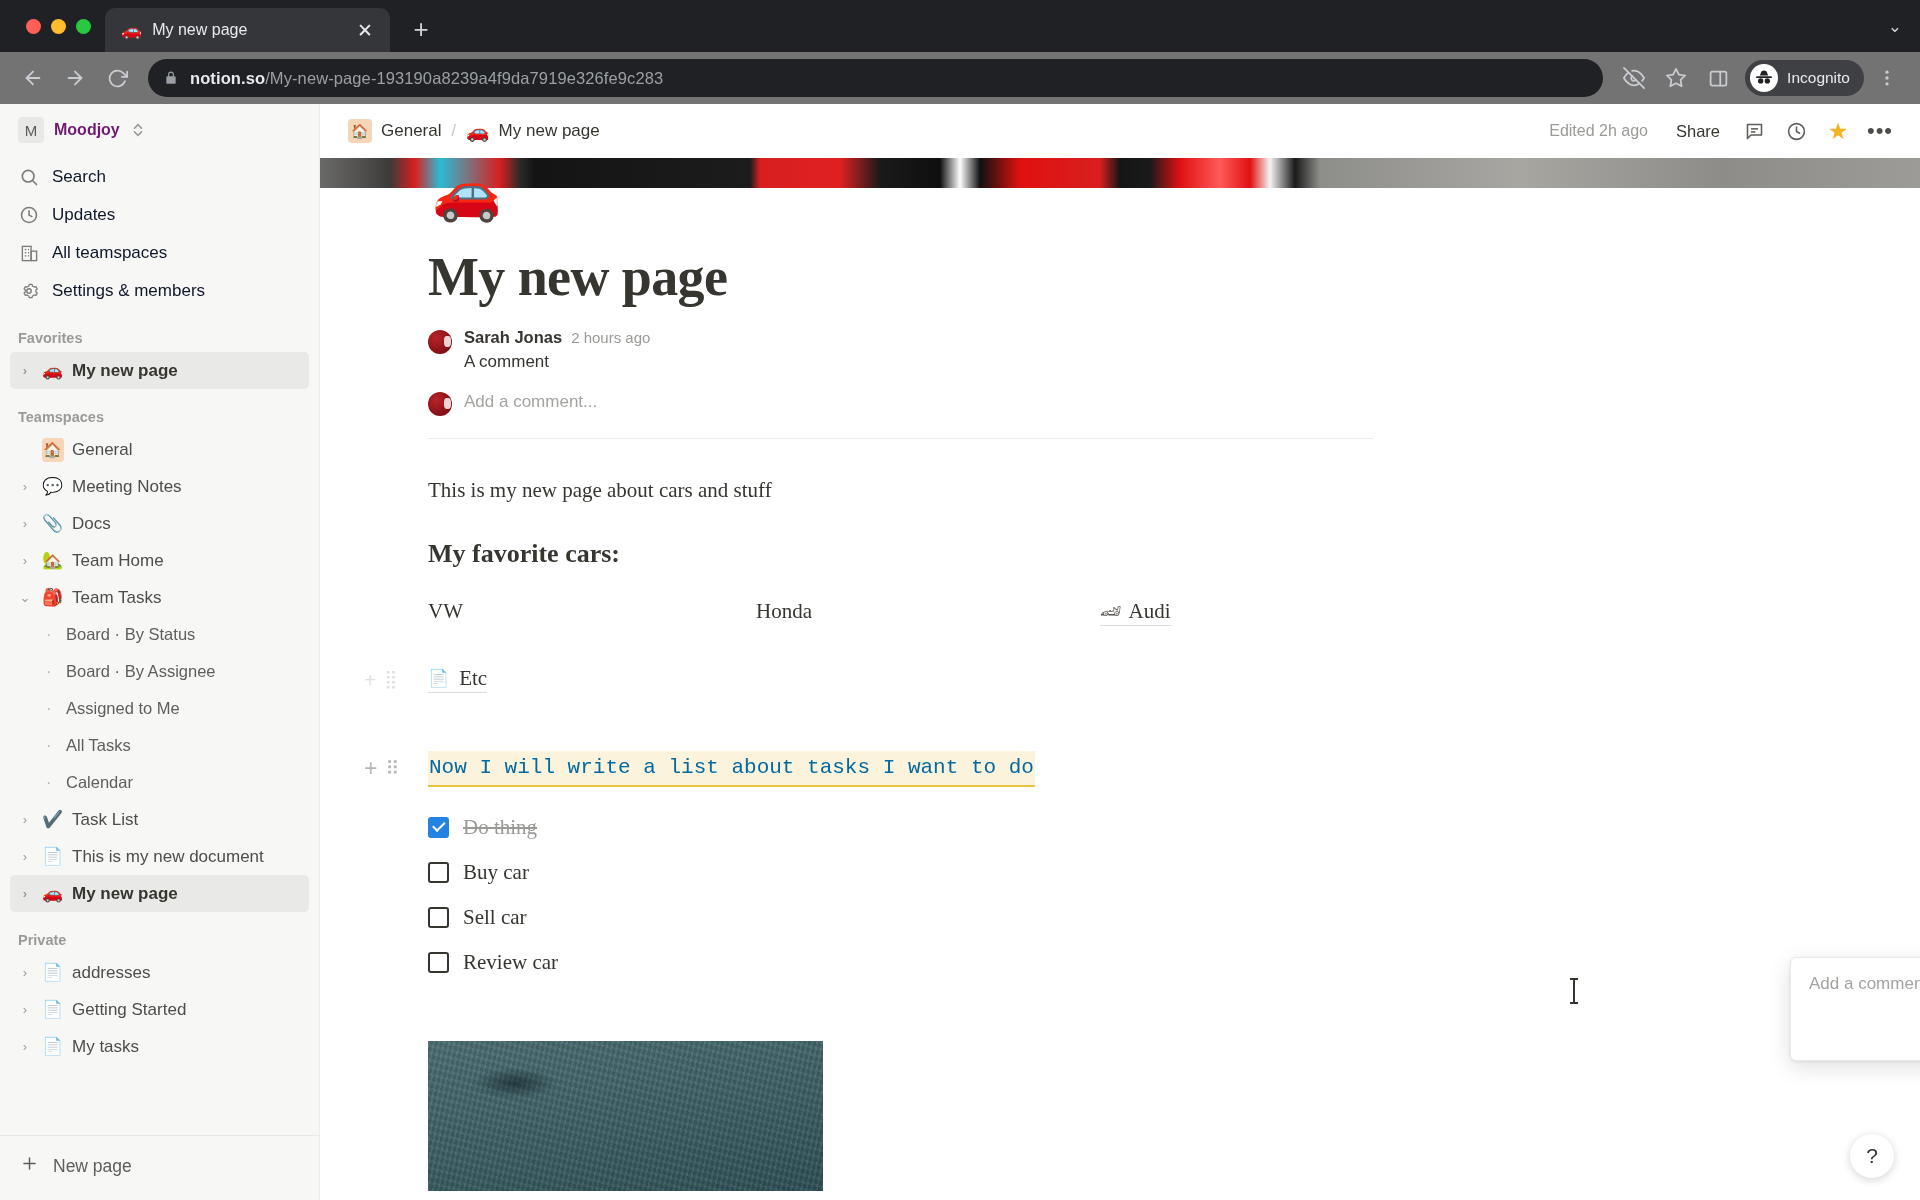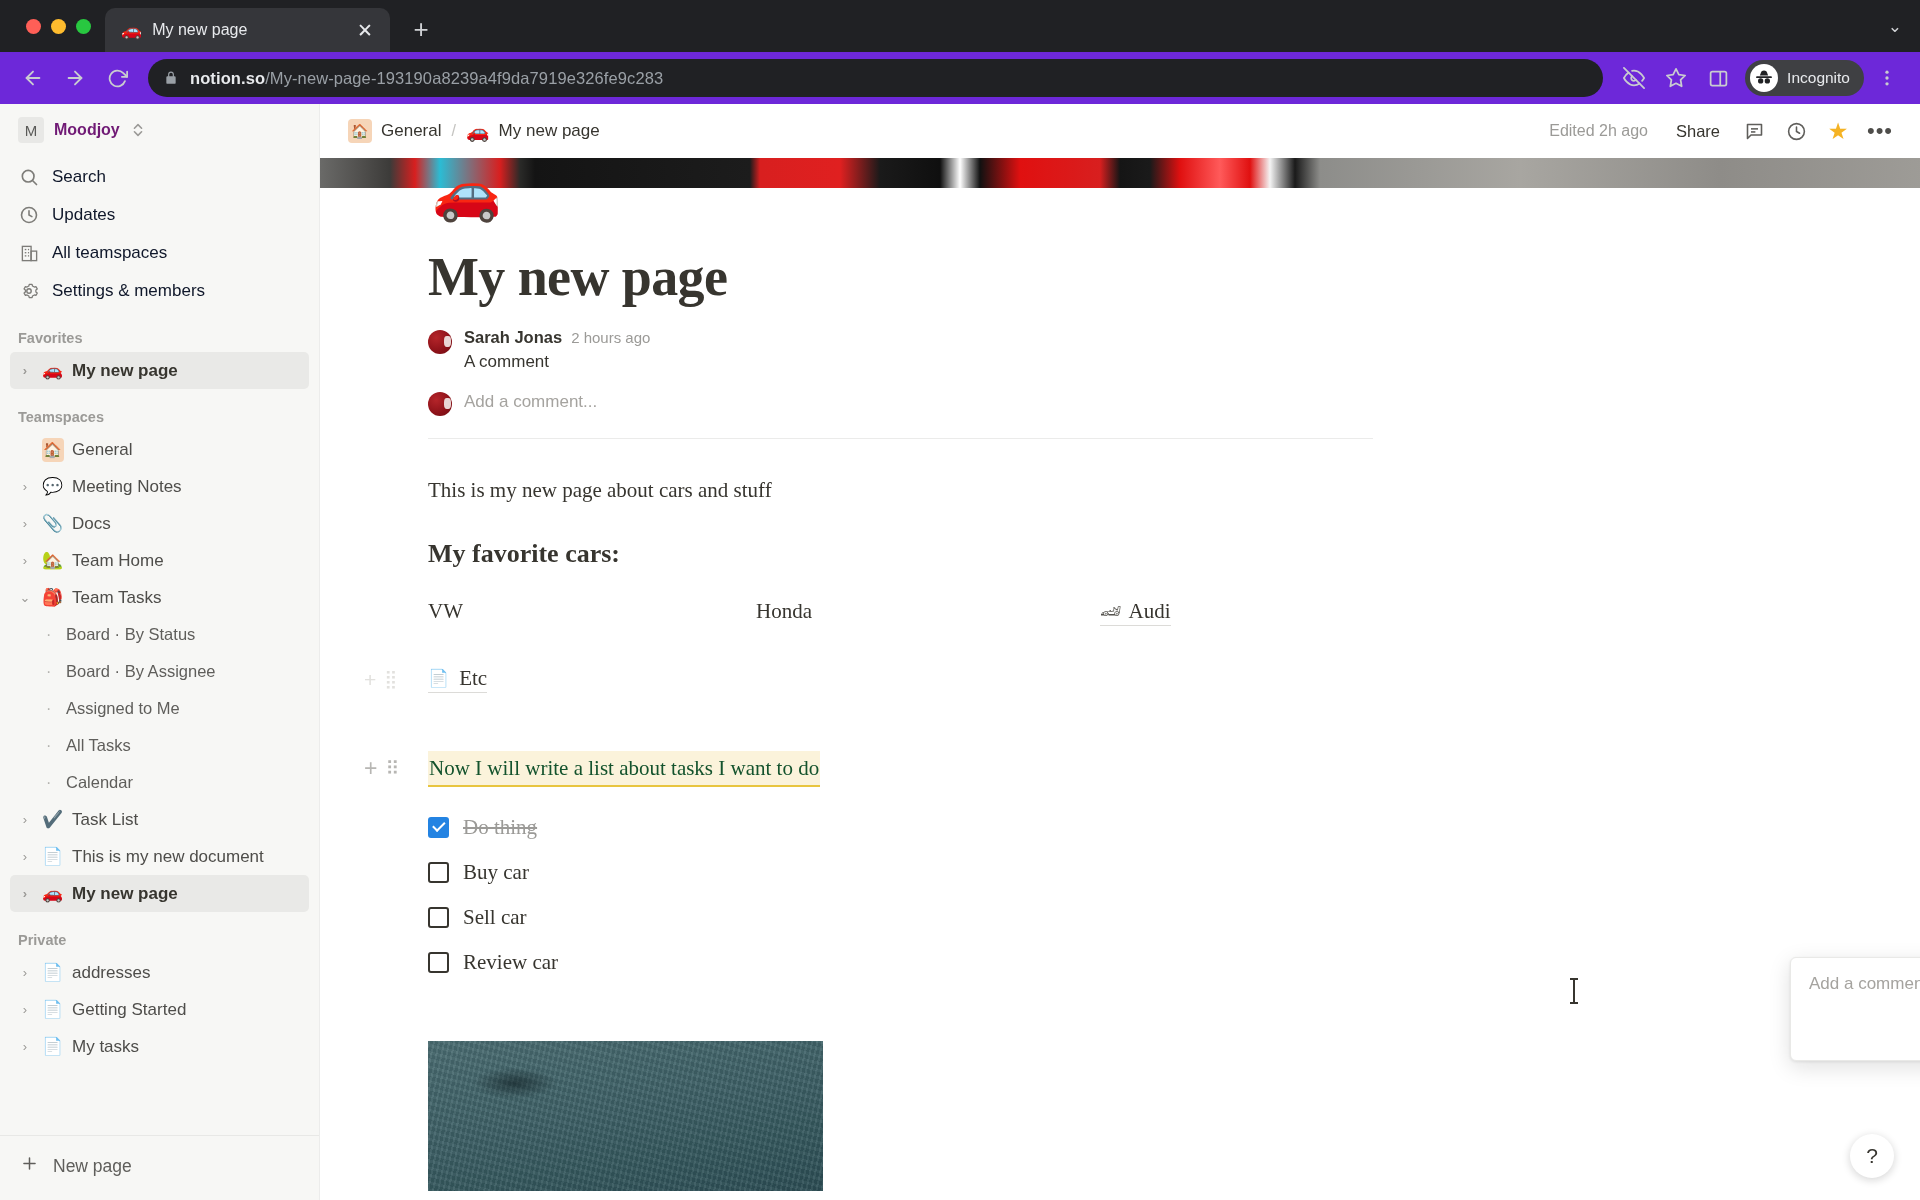--- a/index.html
+++ b/index.html
@@ -45,21 +45,21 @@
     display: flex; align-items: center; justify-content: center;
     margin-left: 10px; margin-bottom: 2px; line-height: 1;
   }
   .tabstrip-right {
     margin-left: auto; display: flex; align-items: center;
     height: 52px; padding-right: 18px;
   }
   .chev-down { color: #cfd1d4; font-size: 17px; }
 
   .toolbar {
-    height: 52px; background: #6d28d9;
+    height: 52px; background: #737373;
     display: flex; align-items: center; gap: 4px;
     padding: 0 14px; flex: 0 0 52px;
   }
   .tb-btn {
     width: 38px; height: 38px; border-radius: 50%;
     display: flex; align-items: center; justify-content: center;
     color: #c9ccd0; flex: 0 0 auto;
   }
   .tb-btn svg { display: block; }
   .omnibox {
@@ -258,21 +258,21 @@
     display: inline-flex; align-items: center; gap: 10px;
     font-family: "Liberation Serif", serif; font-size: 21px; color: #37352f;
     border-bottom: 1px solid #dcdbd8; padding-bottom: 1px;
   }
 
   .hl-row { display: flex; align-items: center; margin-top: 58px; position: relative; }
   .gutter-dark { color: #b7b6b3; }
   .gutter-dark .g-plus { font-size: 23px; }
   .gutter-dark .g-drag { font-size: 19px; }
   .highlight {
-    font-family: Liberation Serif, serif; font-size: 21px; color: #14532d;
+    font-family: Liberation Mono, monospace; font-size: 21px; color: #0369a1;
     background: #fbf3db; border-bottom: 2.5px solid #e8c53f;
     padding: 2px 1px 2px 1px; line-height: 1.45;
   }
 
   .todos { margin-top: 18px; padding-left: 0; }
   .todo { display: flex; align-items: center; gap: 14px; height: 45px; }
   .cb {
     width: 21px; height: 21px; border-radius: 3px;
     border: 2px solid #37352f; flex: 0 0 21px;
     display: flex; align-items: center; justify-content: center;

